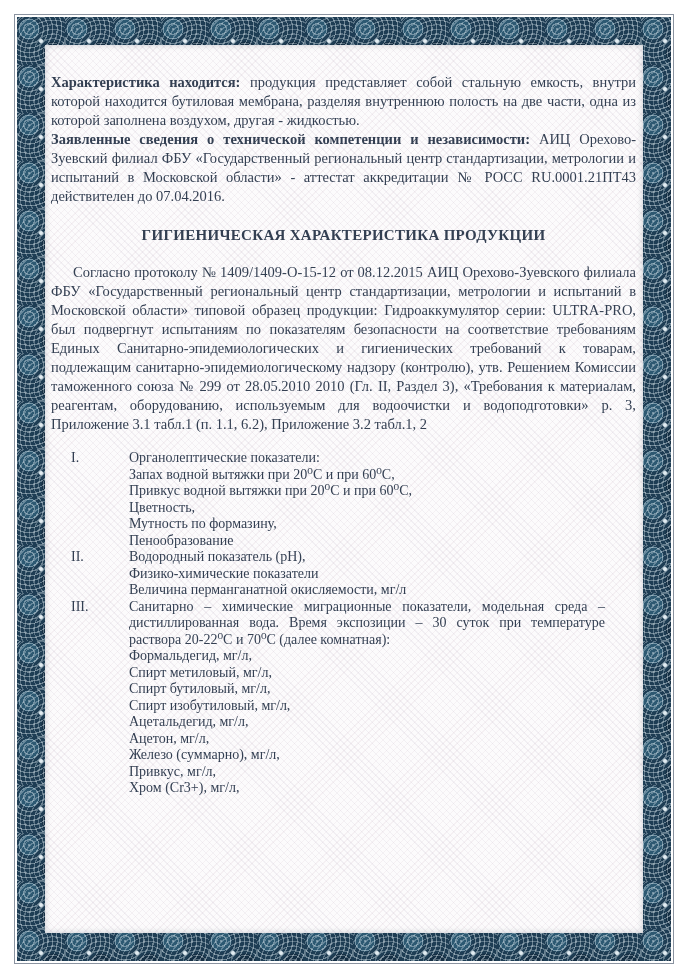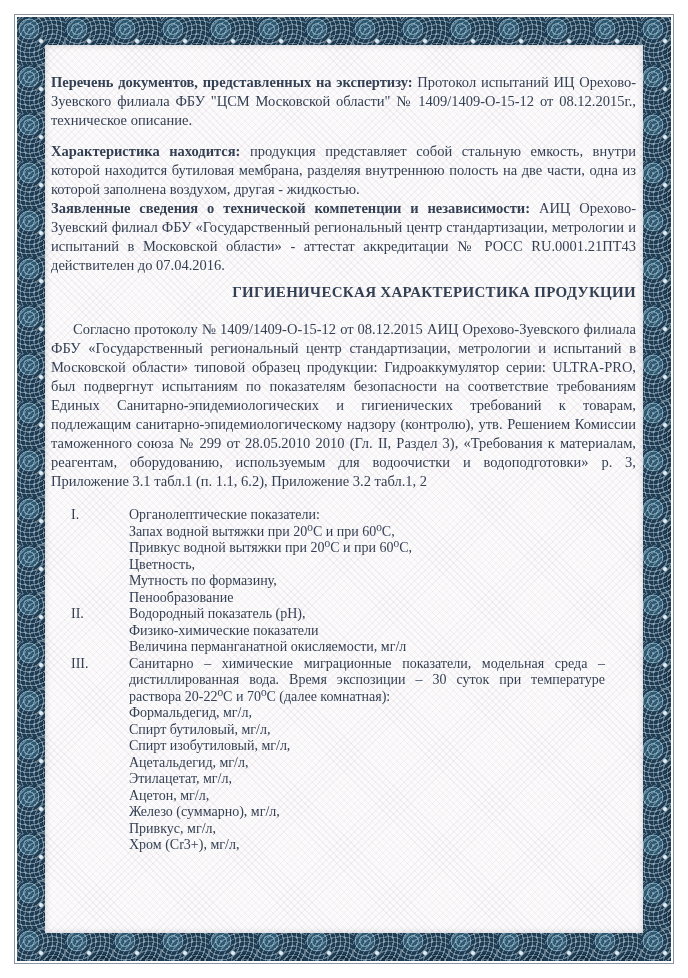--- a/index.html
+++ b/index.html
@@ -40,22 +40,22 @@
   }
   .para {
     margin: 0;
     font-size: 14.5px;
     line-height: 19px;
     text-align: justify;
   }
   .gap-after { margin-bottom: 12px; }
   .bold { font-weight: bold; }
   .heading {
-    margin: 8px 0 18px 0;
-    text-align: right;
+    margin: 20px 0 18px 0;
+    text-align: center;
     font-weight: bold;
     font-size: 15px;
     line-height: 19px;
     letter-spacing: 0.3px;
   }
   .indent { text-indent: 22px; }
   .list {
     margin: 16px 0 0 20px;
     font-size: 14px;
     line-height: 16.5px;
@@ -66,24 +66,20 @@
   .line { white-space: normal; }
   .just { text-align: justify; }
 </style>
 </head>
 <body>
 
 <div class="page">
   <div class="frame"></div>
   <div class="inner">
 
-    <p class="para gap-after">
-      <span class="bold">Перечень документов, представленных на экспертизу:</span>
-      <span>Протокол испытаний ИЦ Орехово-Зуевского филиала ФБУ "ЦСМ Московской области" № 1409/1409-О-15-12 от 08.12.2015г., техническое описание.</span>
-    </p>
 
     <p class="para">
       <span class="bold">Характеристика находится:</span>
       <span>продукция представляет собой стальную емкость, внутри которой находится бутиловая мембрана, разделяя внутреннюю полость на две части, одна из которой заполнена воздухом, другая - жидкостью.</span>
     </p>
 
     <p class="para">
       <span class="bold">Заявленные сведения о технической компетенции и независимости:</span>
       <span>АИЦ Орехово-Зуевский филиал ФБУ «Государственный региональный центр стандартизации, метрологии и испытаний в Московской области» - аттестат аккредитации № РОСС RU.0001.21ПТ43 действителен до 07.04.2016.</span>
     </p>
@@ -113,24 +109,24 @@
           <div class="line">Физико-химические показатели</div>
           <div class="line">Величина перманганатной окисляемости, мг/л</div>
         </div>
       </div>
 
       <div class="list-row">
         <div class="roman">III.</div>
         <div class="item-lines">
           <div class="line just">Санитарно – химические миграционные показатели, модельная среда – дистиллированная вода. Время экспозиции – 30 суток при температуре раствора 20-22⁰С и 70⁰С (далее комнатная):</div>
           <div class="line">Формальдегид, мг/л,</div>
+          <div class="line">Спирт метиловый, мг/л,</div>
           <div class="line">Спирт бутиловый, мг/л,</div>
           <div class="line">Спирт изобутиловый, мг/л,</div>
           <div class="line">Ацетальдегид, мг/л,</div>
-          <div class="line">Этилацетат, мг/л,</div>
           <div class="line">Ацетон, мг/л,</div>
           <div class="line">Железо (суммарно), мг/л,</div>
           <div class="line">Привкус, мг/л,</div>
           <div class="line">Хром (Cr3+), мг/л,</div>
         </div>
       </div>
 
     </div>
   </div>
 </div>

